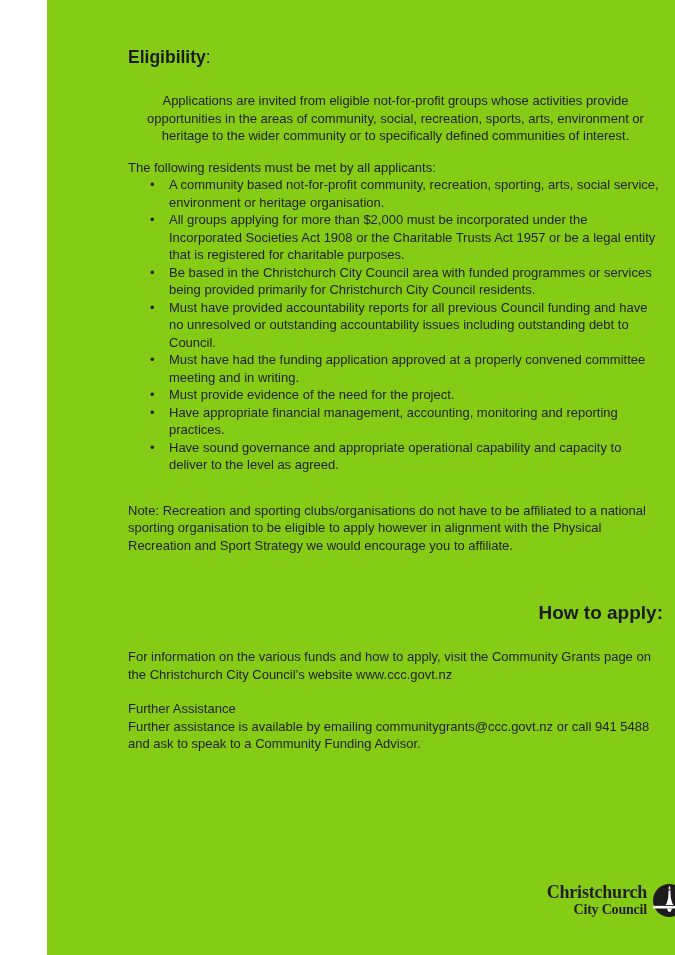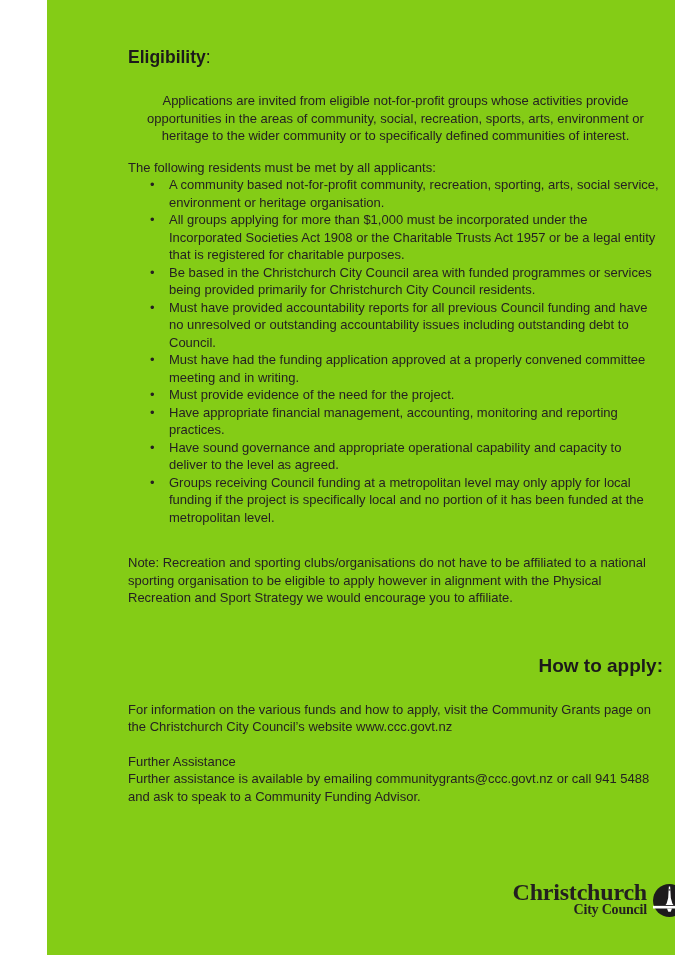--- a/index.html
+++ b/index.html
@@ -64,21 +64,21 @@
     align-items: center;
   }
   .logo-text {
     text-align: right;
     font-family: "Liberation Serif", serif;
     color: #231f20;
     margin-right: 6px;
   }
   .logo-line1 {
     font-weight: bold;
-    font-size: 24px;
+    font-size: 18px;
     line-height: 18px;
     letter-spacing: -0.2px;
   }
   .logo-line2 {
     font-weight: bold;
     font-size: 14px;
     line-height: 17px;
     letter-spacing: -0.2px;
   }
   .logo-icon { width: 33px; height: 33px; display: block; }
@@ -90,28 +90,27 @@
   <div class="content">
 
     <div class="h1"><span>Eligibility</span><span class="colon">:</span></div>
 
     <p class="intro-para">Applications are invited from eligible not-for-profit groups whose activities provide opportunities in the areas of community, social, recreation, sports, arts, environment or heritage to the wider community or to specifically defined communities of interest.</p>
 
     <p class="criteria-intro">The following residents must be met by all applicants:</p>
 
     <ul class="criteria-list">
       <li>A community based not-for-profit community, recreation, sporting, arts, social service, environment or heritage organisation.</li>
-      <li>All groups applying for more than $1,000 must be incorporated under the Incorporated Societies Act 1908 or the Charitable Trusts Act 1957 or be a legal entity that is registered for charitable purposes.</li>
+      <li>All groups applying for more than $2,000 must be incorporated under the Incorporated Societies Act 1908 or the Charitable Trusts Act 1957 or be a legal entity that is registered for charitable purposes.</li>
       <li>Be based in the Christchurch City Council area with funded programmes or services being provided primarily for Christchurch City Council residents.</li>
       <li>Must have provided accountability reports for all previous Council funding and have no unresolved or outstanding accountability issues including outstanding debt to Council.</li>
       <li>Must have had the funding application approved at a properly convened committee meeting and in writing.</li>
       <li>Must provide evidence of the need for the project.</li>
       <li>Have appropriate financial management, accounting, monitoring and reporting practices.</li>
       <li>Have sound governance and appropriate operational capability and capacity to deliver to the level as agreed.</li>
-      <li>Groups receiving Council funding at a metropolitan level may only apply for local funding if the project is specifically local and no portion of it has been funded at the metropolitan level.</li>
     </ul>
 
     <p class="note-para">Note: Recreation and sporting clubs/organisations do not have to be affiliated to a national sporting organisation to be eligible to apply however in alignment with the Physical Recreation and Sport Strategy we would encourage you to affiliate.</p>
 
     <div class="h2">How to apply:</div>
 
     <p class="apply-para">For information on the various funds and how to apply, visit the Community Grants page on the Christchurch City Council’s website www.ccc.govt.nz</p>
 
     <p class="assist-title">Further Assistance</p>
     <p class="assist-body">Further assistance is available by emailing communitygrants@ccc.govt.nz or call 941 5488 and ask to speak to a Community Funding Advisor.</p>

